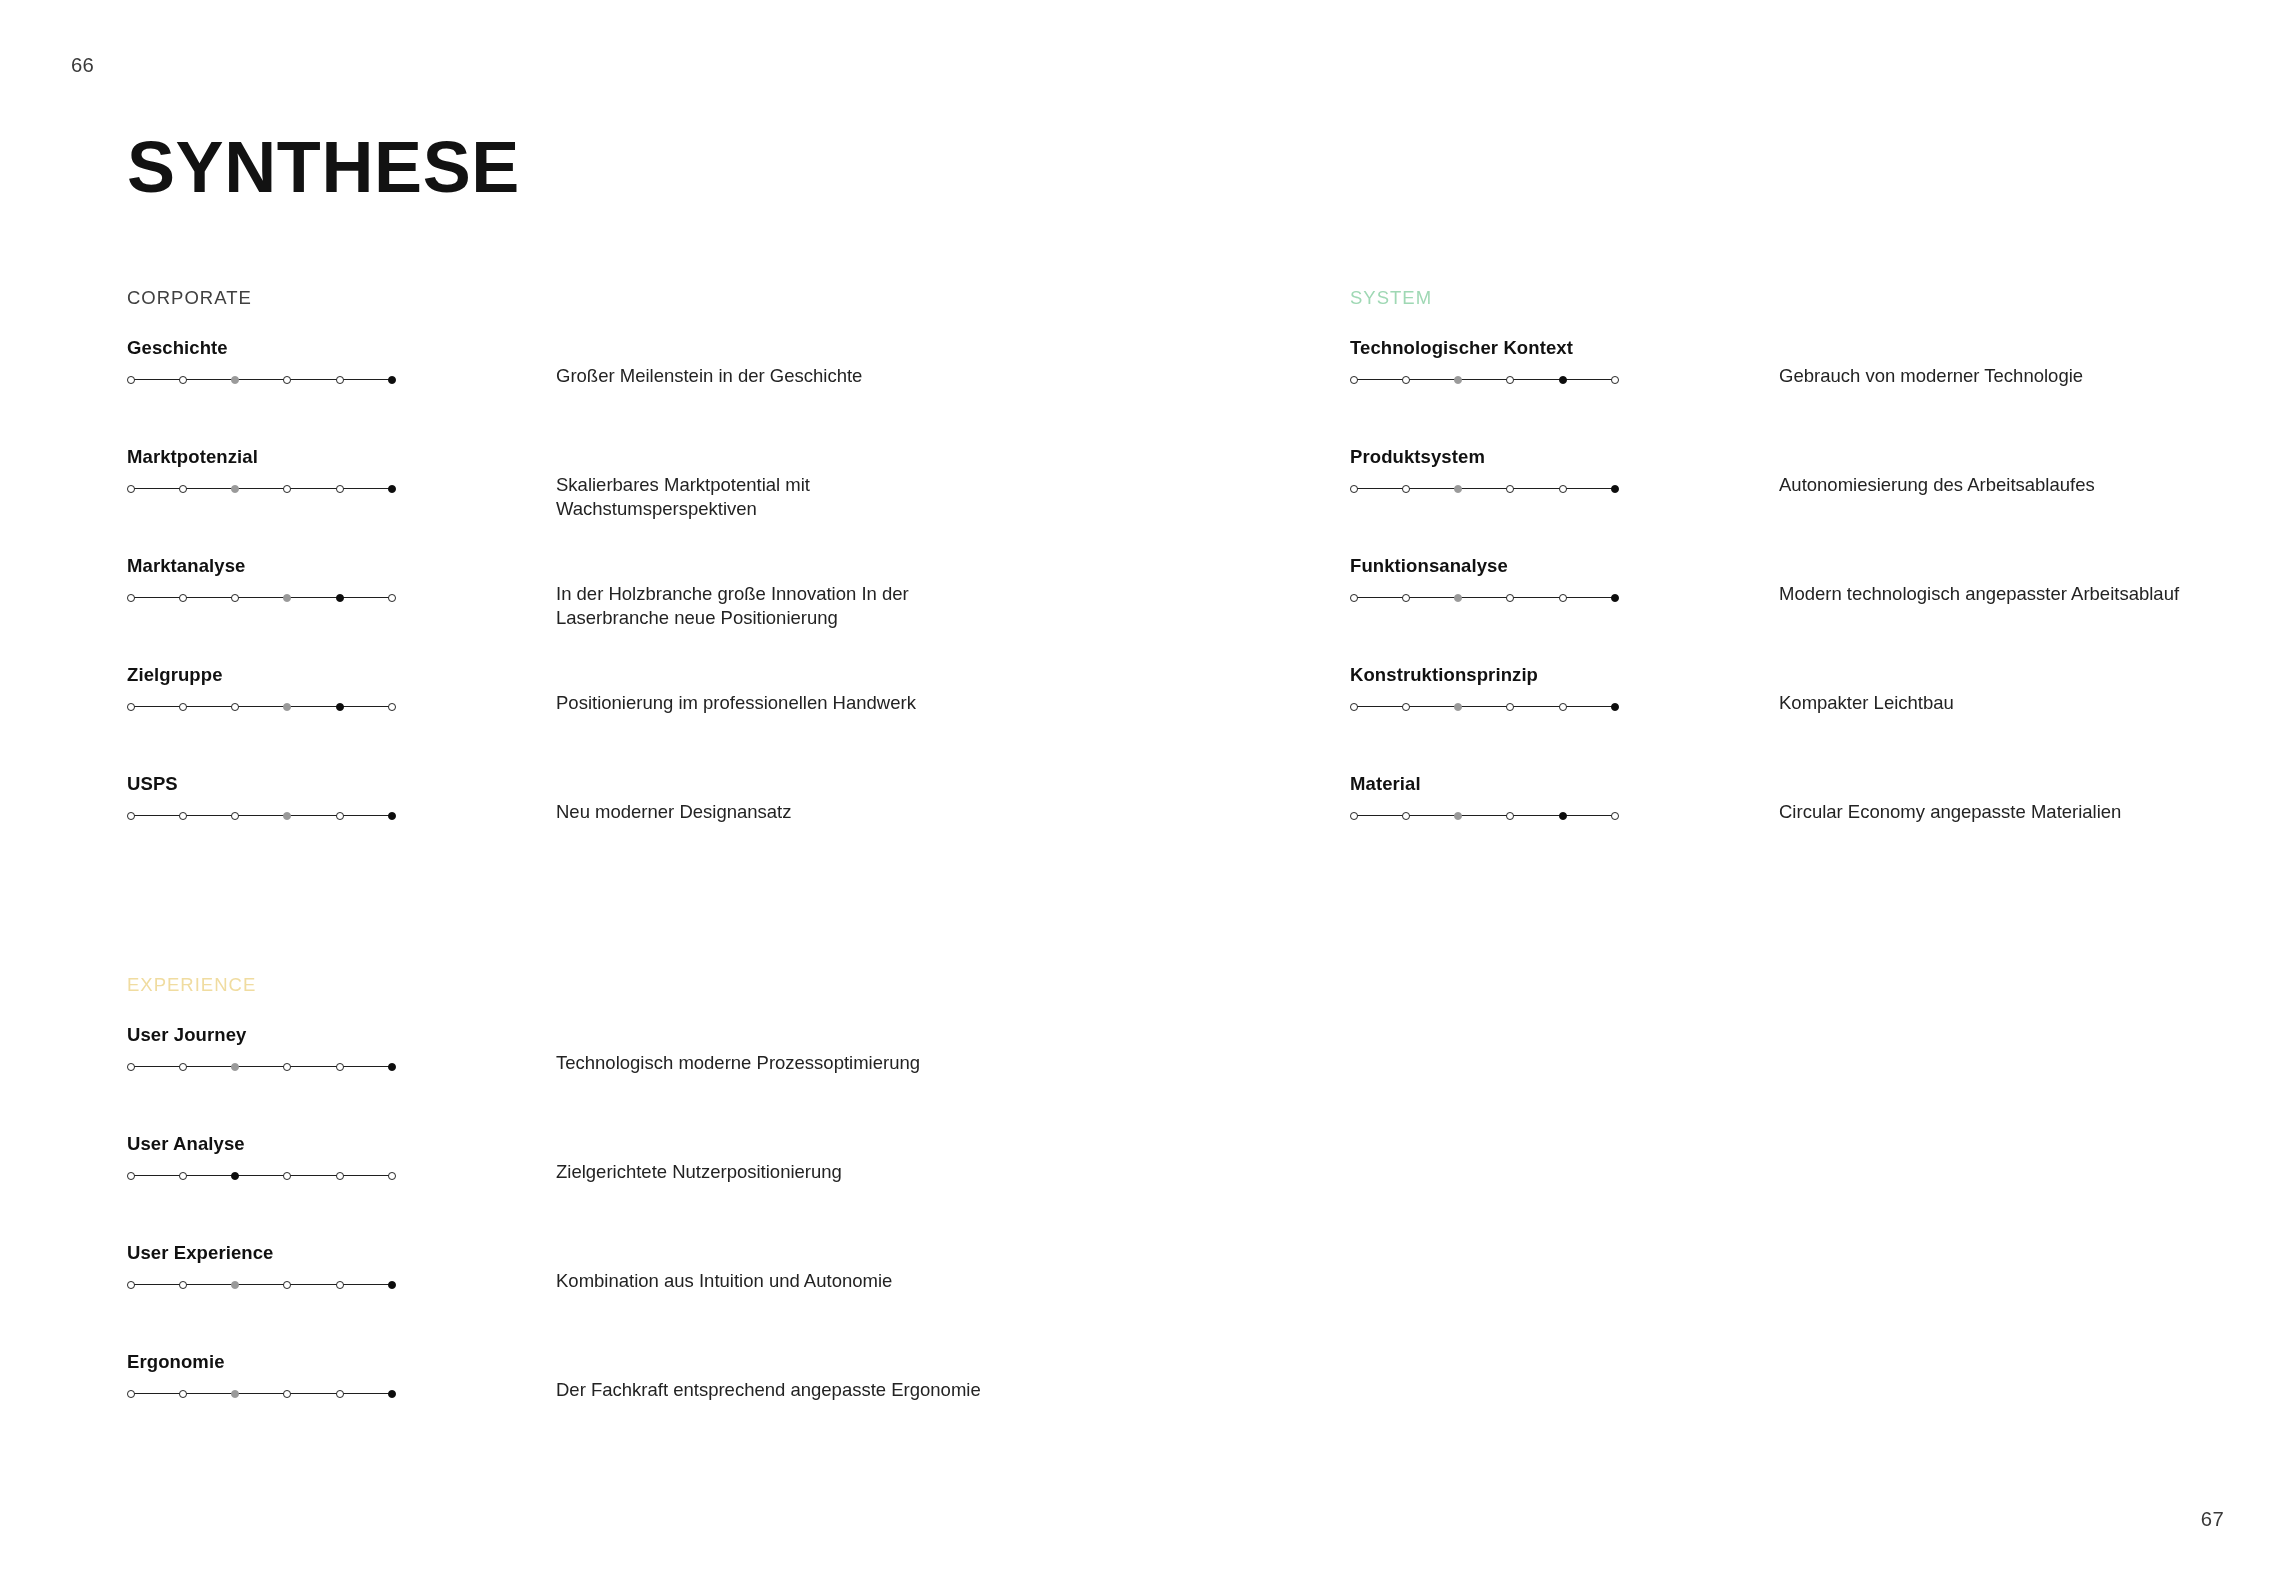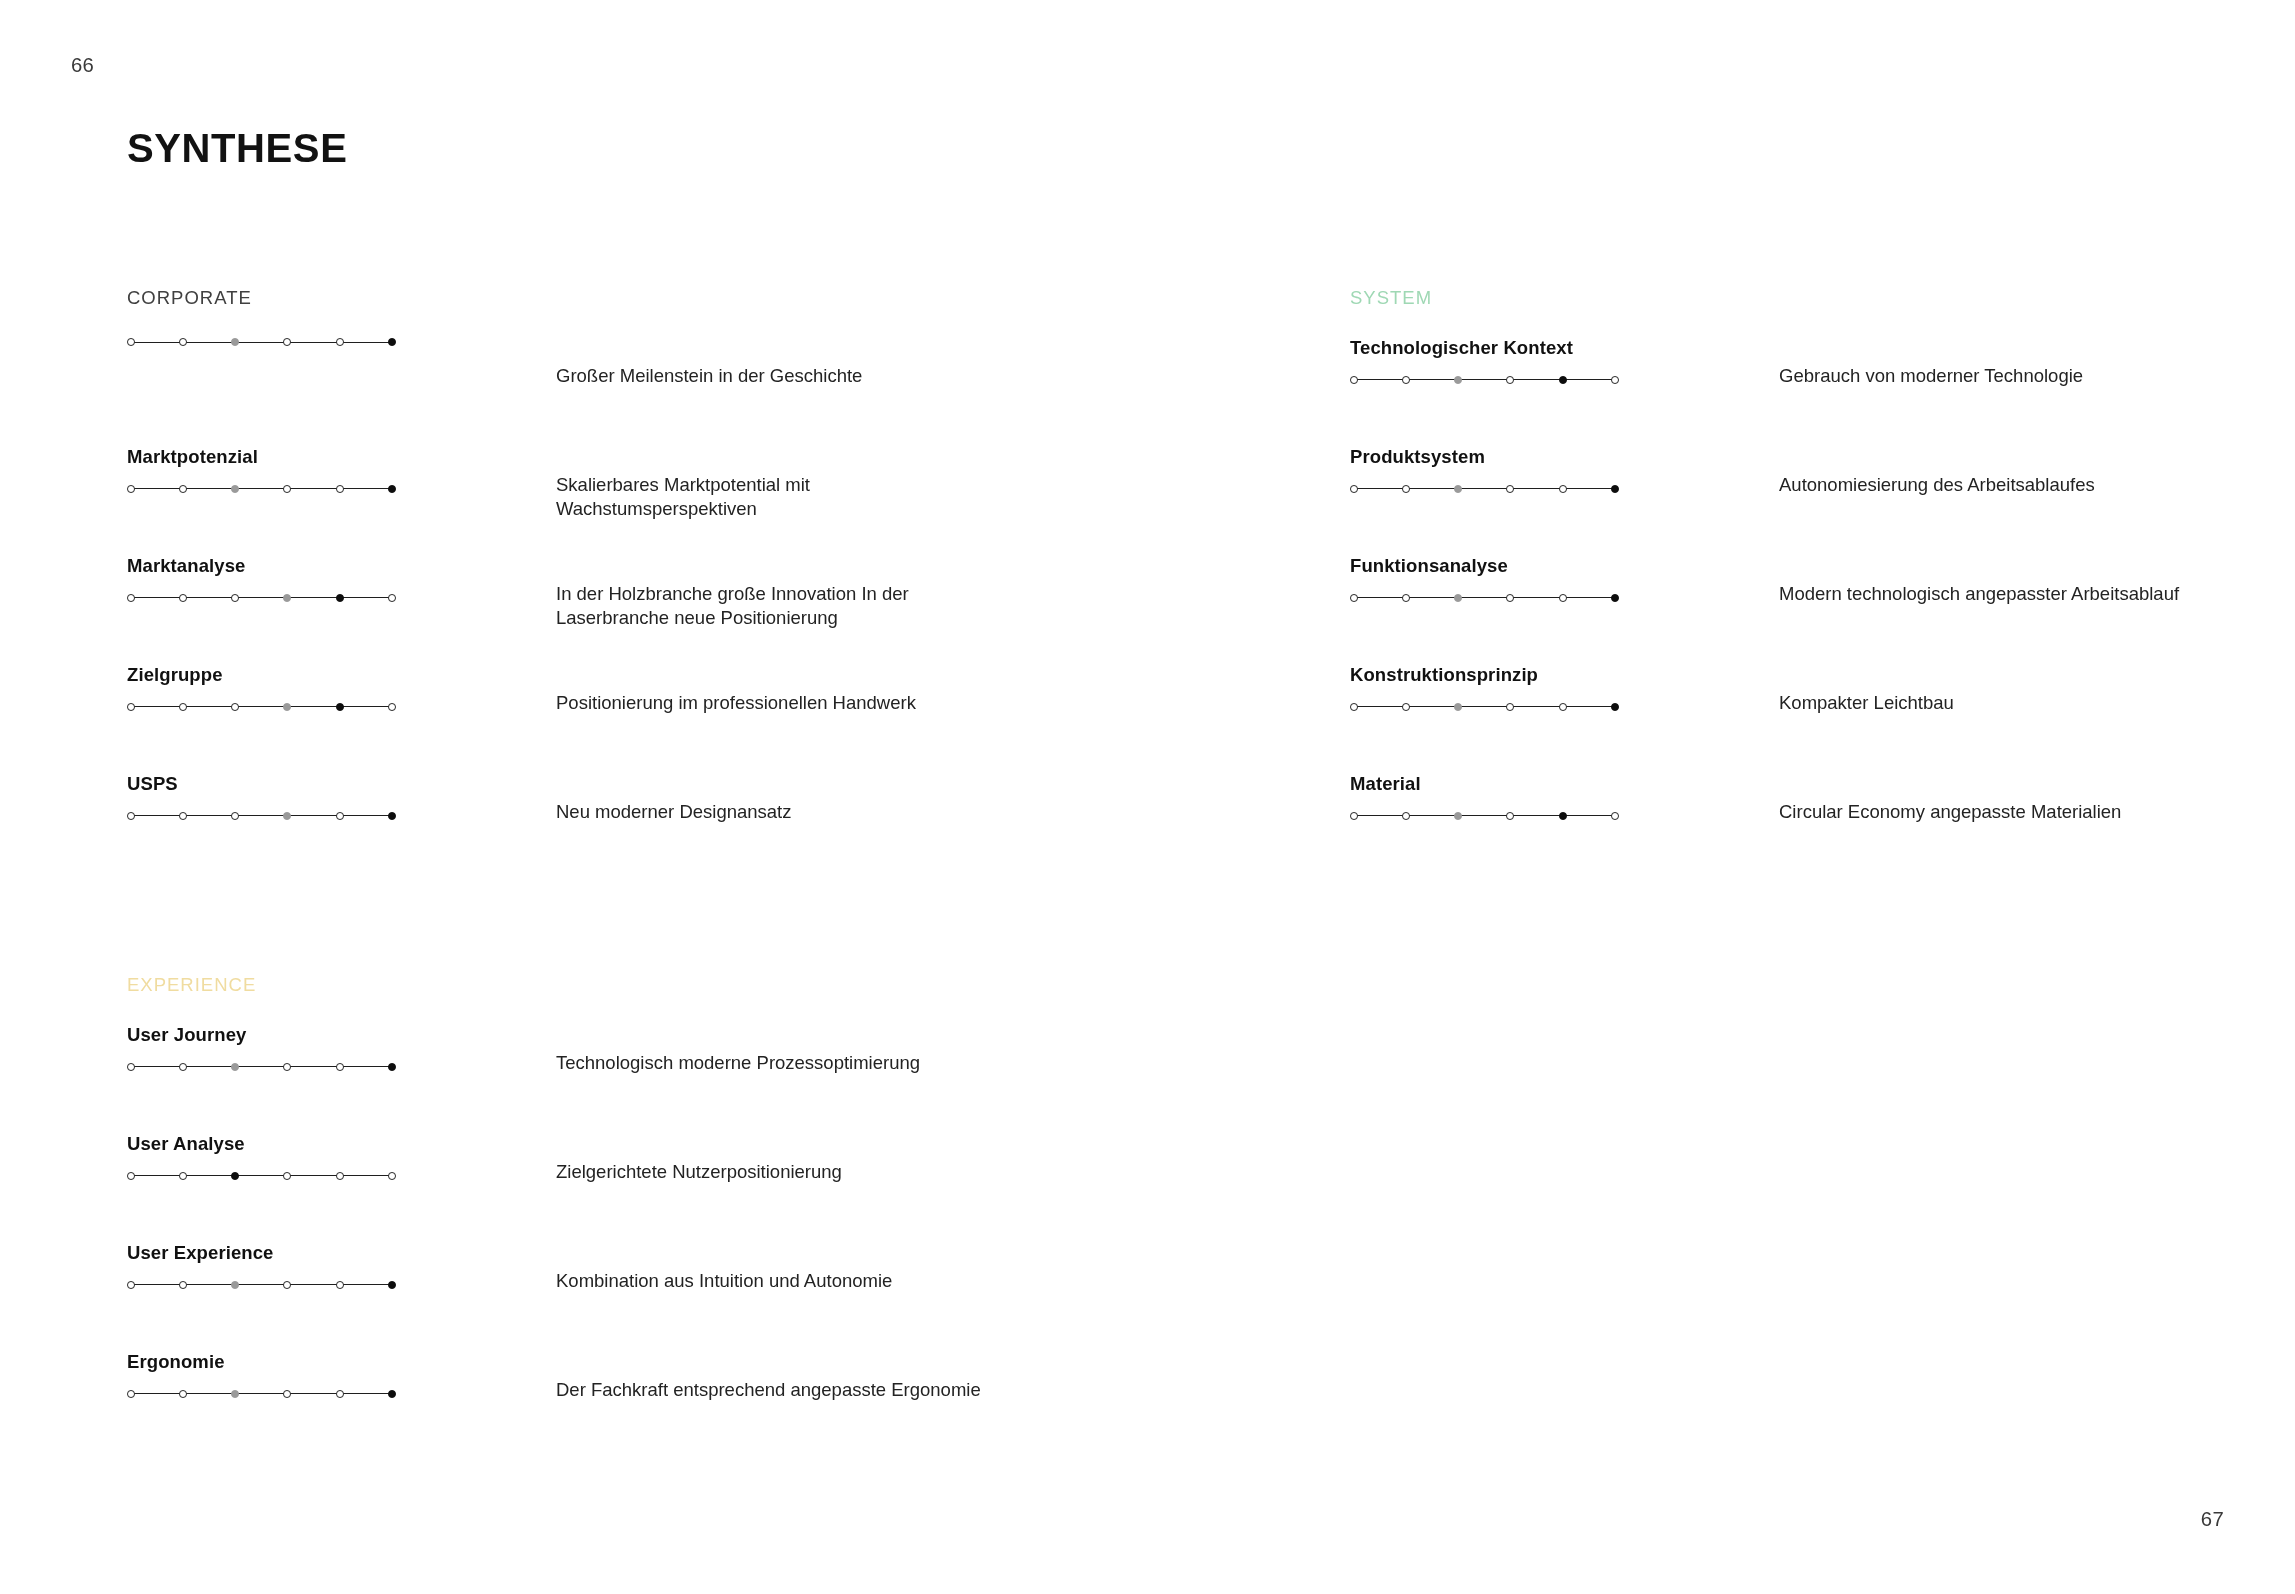--- a/index.html
+++ b/index.html
@@ -25,21 +25,21 @@
     color: #3a3a3a;
     letter-spacing: 0.3px;
   }
   .folio-left { left: 71px; top: 54px; }
   .folio-right { right: 71px; bottom: 63px; }
 
   .title {
     position: absolute;
     left: 127px;
     top: 126px;
-    font-size: 40px;
+    font-size: 72px;
     font-weight: bold;
     letter-spacing: 0.6px;
     color: #121212;
   }
 
   .column {
     position: absolute;
     width: 1016px;
   }
   .col-corporate { left: 127px; top: 287px; }
@@ -115,20 +115,21 @@
 
   <div class="folio folio-left">66</div>
   <div class="folio folio-right">67</div>
 
   <div class="title">SYNTHESE</div>
 
   <div class="column col-corporate">
     <div class="section-label lbl-corporate">CORPORATE</div>
     <div class="rows">
         <div class="row">
+          <div class="row-title">Geschichte</div>
           <div class="scale">
             <div class="line"></div>
             <div class="dot" style="left: 0px;"></div>
             <div class="dot" style="left: 52px;"></div>
             <div class="dot mid" style="left: 104px;"></div>
             <div class="dot" style="left: 156px;"></div>
             <div class="dot" style="left: 209px;"></div>
             <div class="dot filled" style="left: 261px;"></div>
           </div>
           <div class="desc">Großer Meilenstein in der Geschichte</div>

